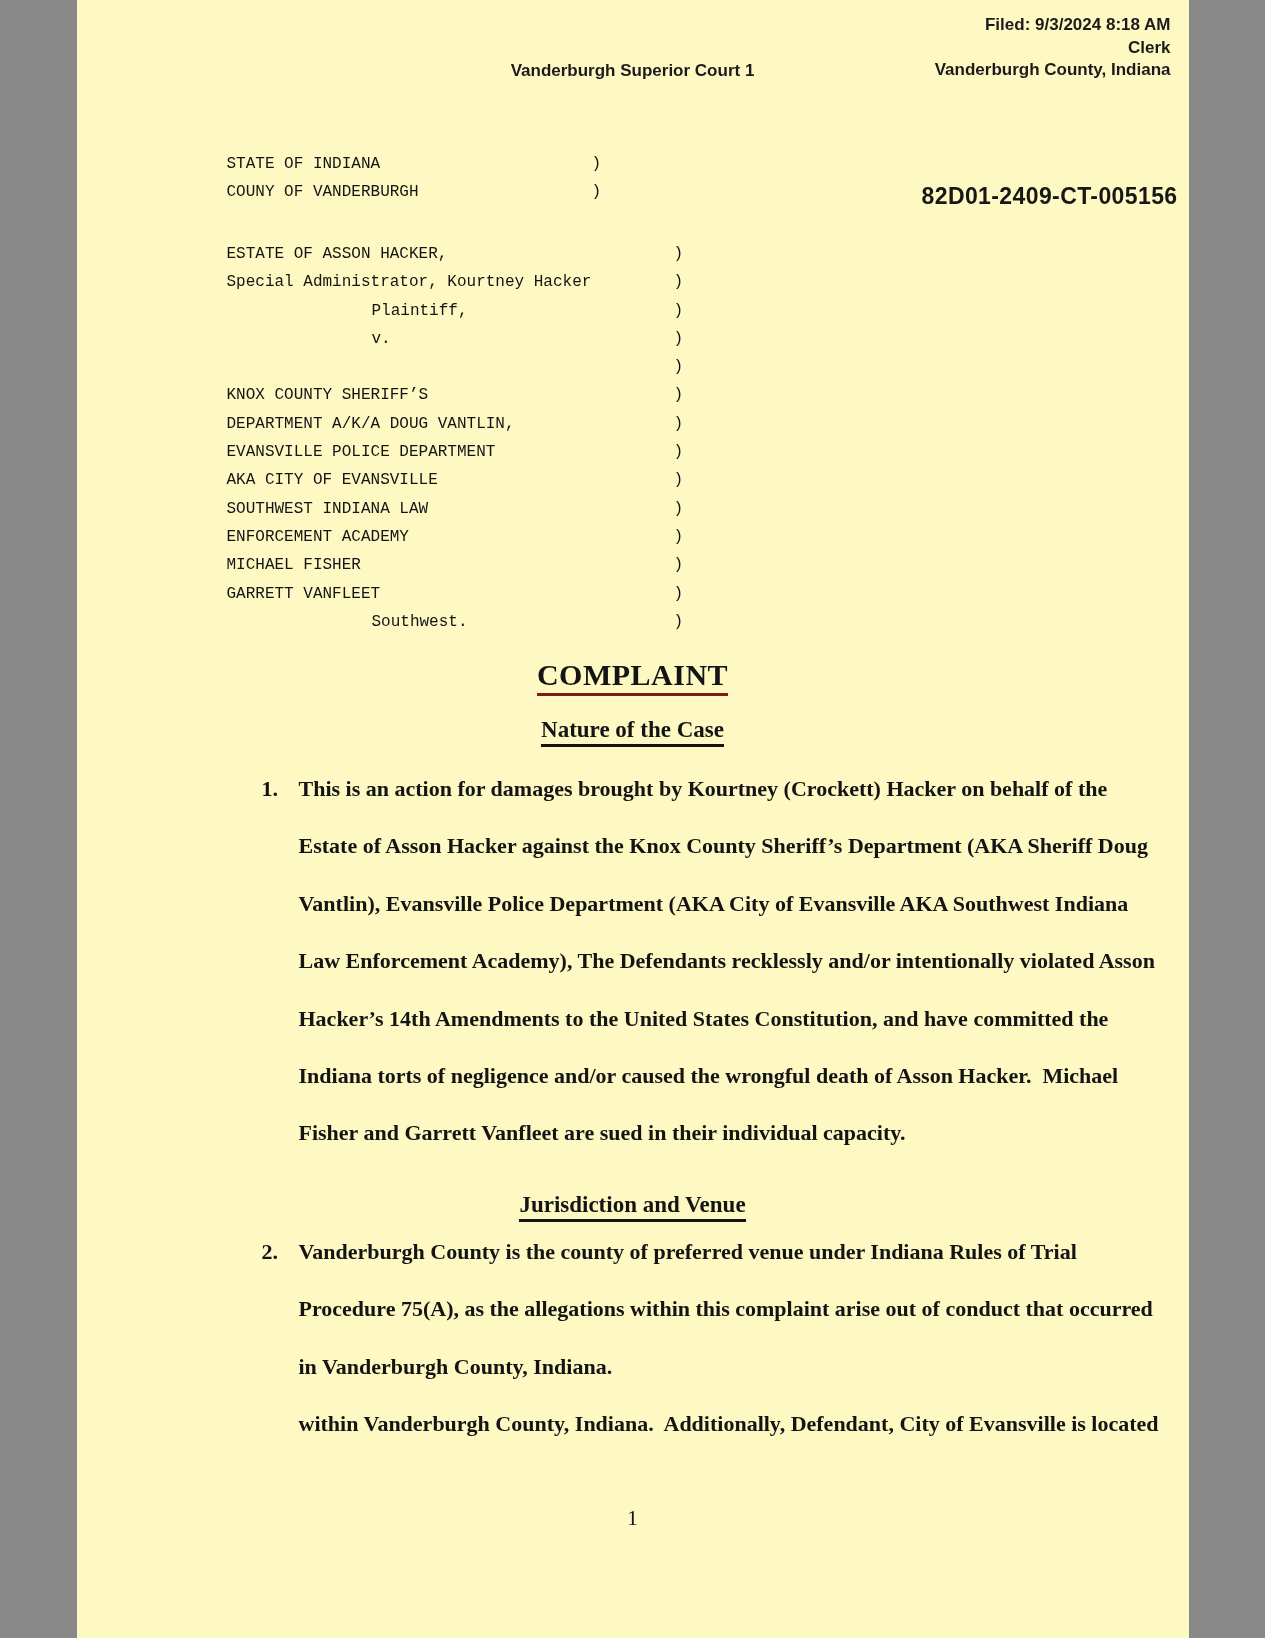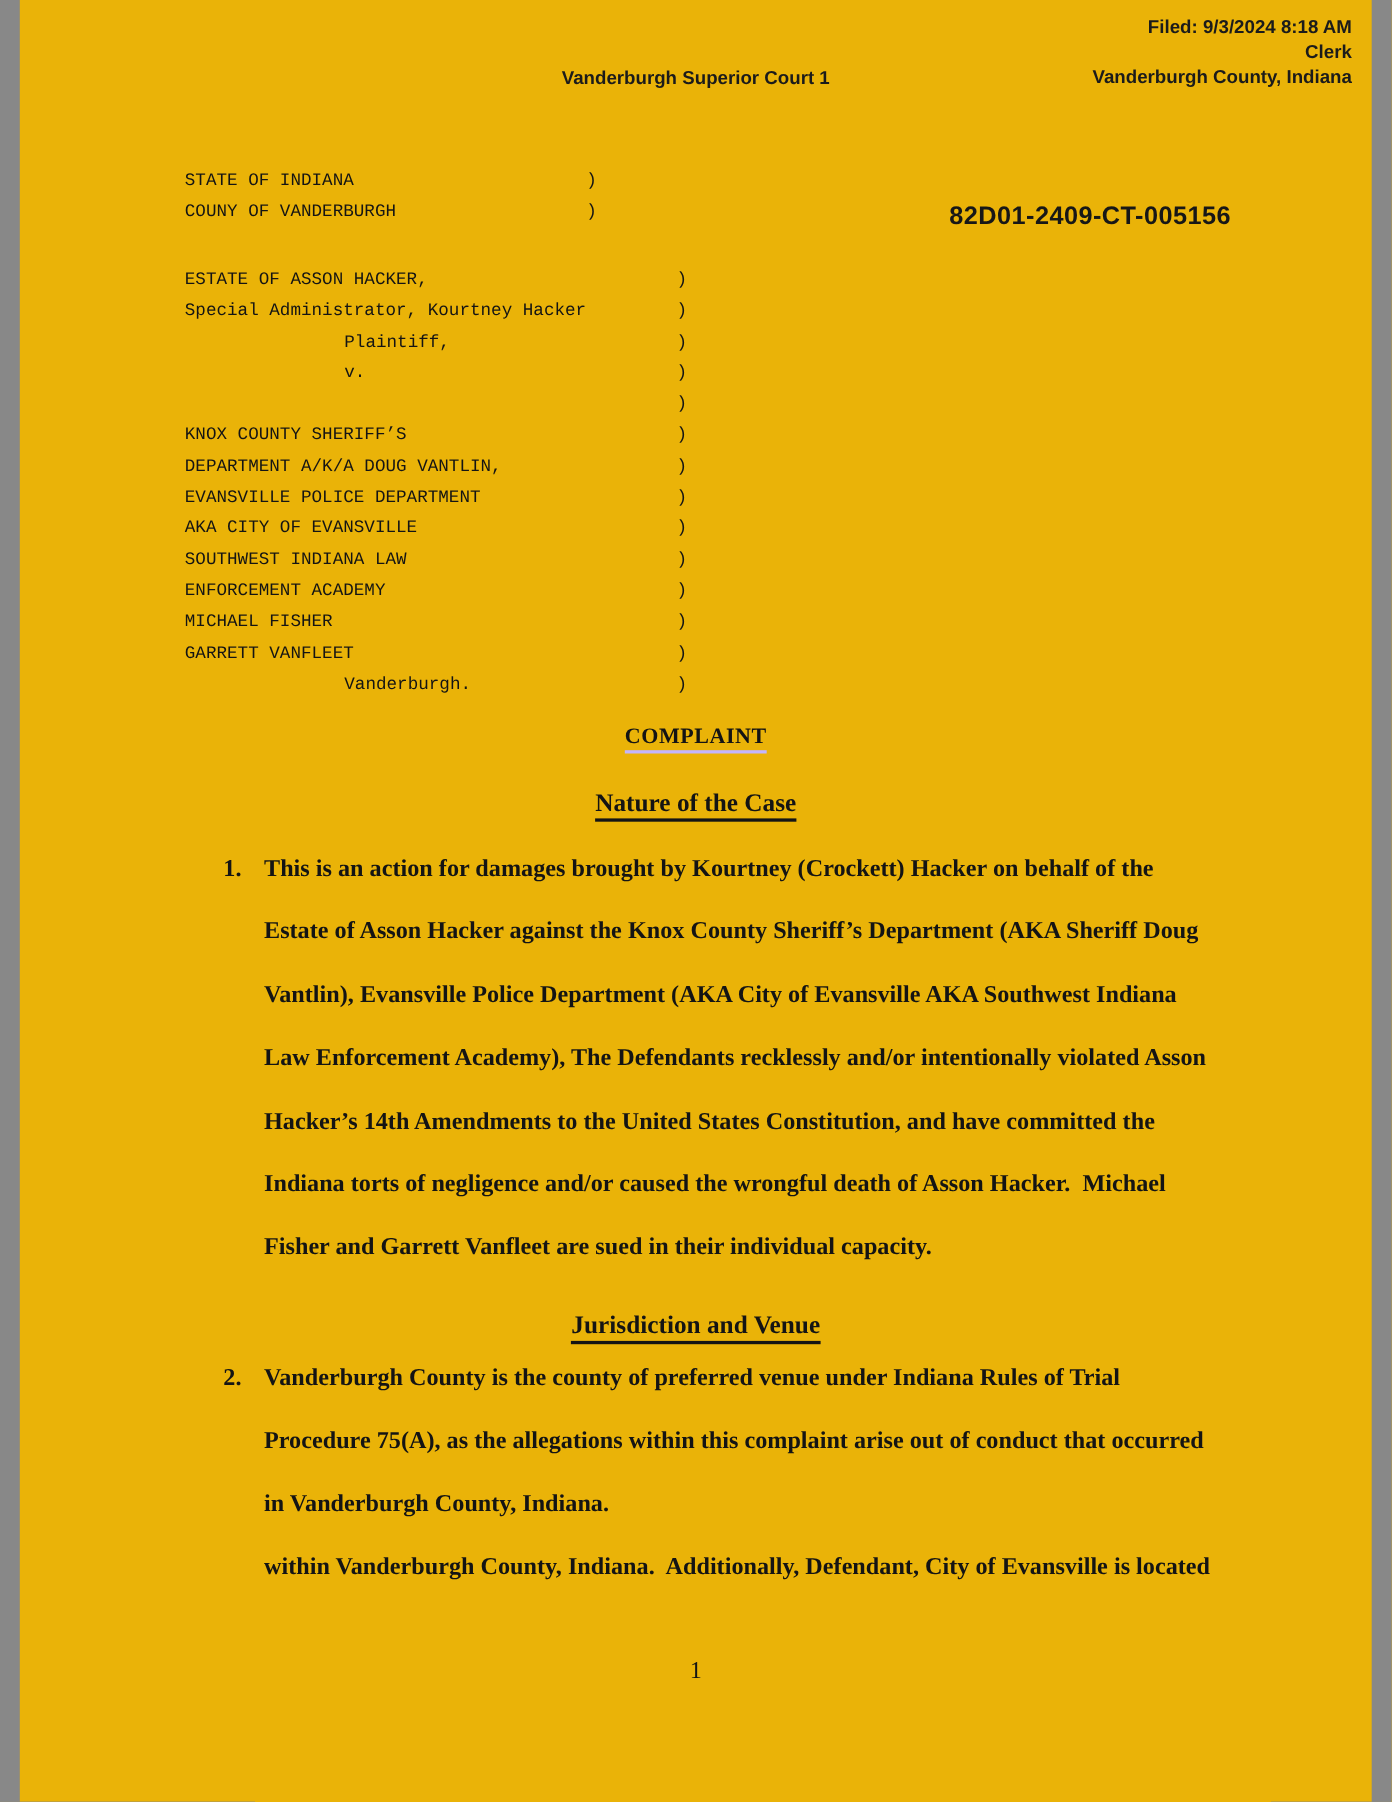--- a/index.html
+++ b/index.html
@@ -1,20 +1,20 @@
 <!DOCTYPE html>
 <html><head>
 <meta charset="utf-8">
 <style>
   html,body { margin:0; padding:0; background:#888; }
   .page {
     position:relative;
-    width:1229px; height:1638px;
+    width:1112px; height:1638px;
     margin:0 auto;
-    background:#eab308;
+    background:#fef9c3;
     color:#141414;
     font-family:"Liberation Serif", serif;
     overflow:hidden;
   }
   
   .filed-stamp {
     position:absolute; top:14px; right:18px;
     text-align:right;
     font-family:"Liberation Sans", sans-serif;
     font-weight:bold; font-size:17px; line-height:22.5px;
@@ -42,22 +42,22 @@
     font-weight:bold; font-size:23px; letter-spacing:0.4px;
     color:#171717;
   }
   
   .center-line { position:absolute; left:0; right:0; text-align:center; }
   .doc-title-wrap { top:658px; }
   .heading-nature { top:717px; }
   .heading-juris { top:1192px; }
   .doc-title {
     display:inline-block;
-    font-weight:bold; font-size:20px; letter-spacing:0.5px;
-    border-bottom:3px solid #c4b5fd; padding-bottom:1px;
+    font-weight:bold; font-size:30px; letter-spacing:0.5px;
+    border-bottom:3px solid #7f1d1d; padding-bottom:1px;
   }
   .sec-heading {
     display:inline-block;
     font-weight:bold; font-size:23px;
     border-bottom:3px solid #141414; padding-bottom:1px;
   }
   
   .para {
     position:absolute; left:150px;
     font-size:22px;
@@ -107,21 +107,21 @@
       <div class="cap-row indent"><span class="cap-text">v.</span><span class="cap-paren">)</span></div>
       <div class="cap-row"><span class="cap-text">&nbsp;</span><span class="cap-paren">)</span></div>
       <div class="cap-row"><span class="cap-text">KNOX COUNTY SHERIFF’S</span><span class="cap-paren">)</span></div>
       <div class="cap-row"><span class="cap-text">DEPARTMENT A/K/A DOUG VANTLIN,</span><span class="cap-paren">)</span></div>
       <div class="cap-row"><span class="cap-text">EVANSVILLE POLICE DEPARTMENT</span><span class="cap-paren">)</span></div>
       <div class="cap-row"><span class="cap-text">AKA CITY OF EVANSVILLE</span><span class="cap-paren">)</span></div>
       <div class="cap-row"><span class="cap-text">SOUTHWEST INDIANA LAW</span><span class="cap-paren">)</span></div>
       <div class="cap-row"><span class="cap-text">ENFORCEMENT ACADEMY</span><span class="cap-paren">)</span></div>
       <div class="cap-row"><span class="cap-text">MICHAEL FISHER</span><span class="cap-paren">)</span></div>
       <div class="cap-row"><span class="cap-text">GARRETT VANFLEET</span><span class="cap-paren">)</span></div>
-      <div class="cap-row indent"><span class="cap-text">Vanderburgh.</span><span class="cap-paren">)</span></div>
+      <div class="cap-row indent"><span class="cap-text">Southwest.</span><span class="cap-paren">)</span></div>
     </div>
 
   <div class="center-line doc-title-wrap">
     <span class="doc-title">COMPLAINT</span>
   </div>
 
   <div class="center-line heading-nature">
     <span class="sec-heading">Nature of the Case</span>
   </div>
 

